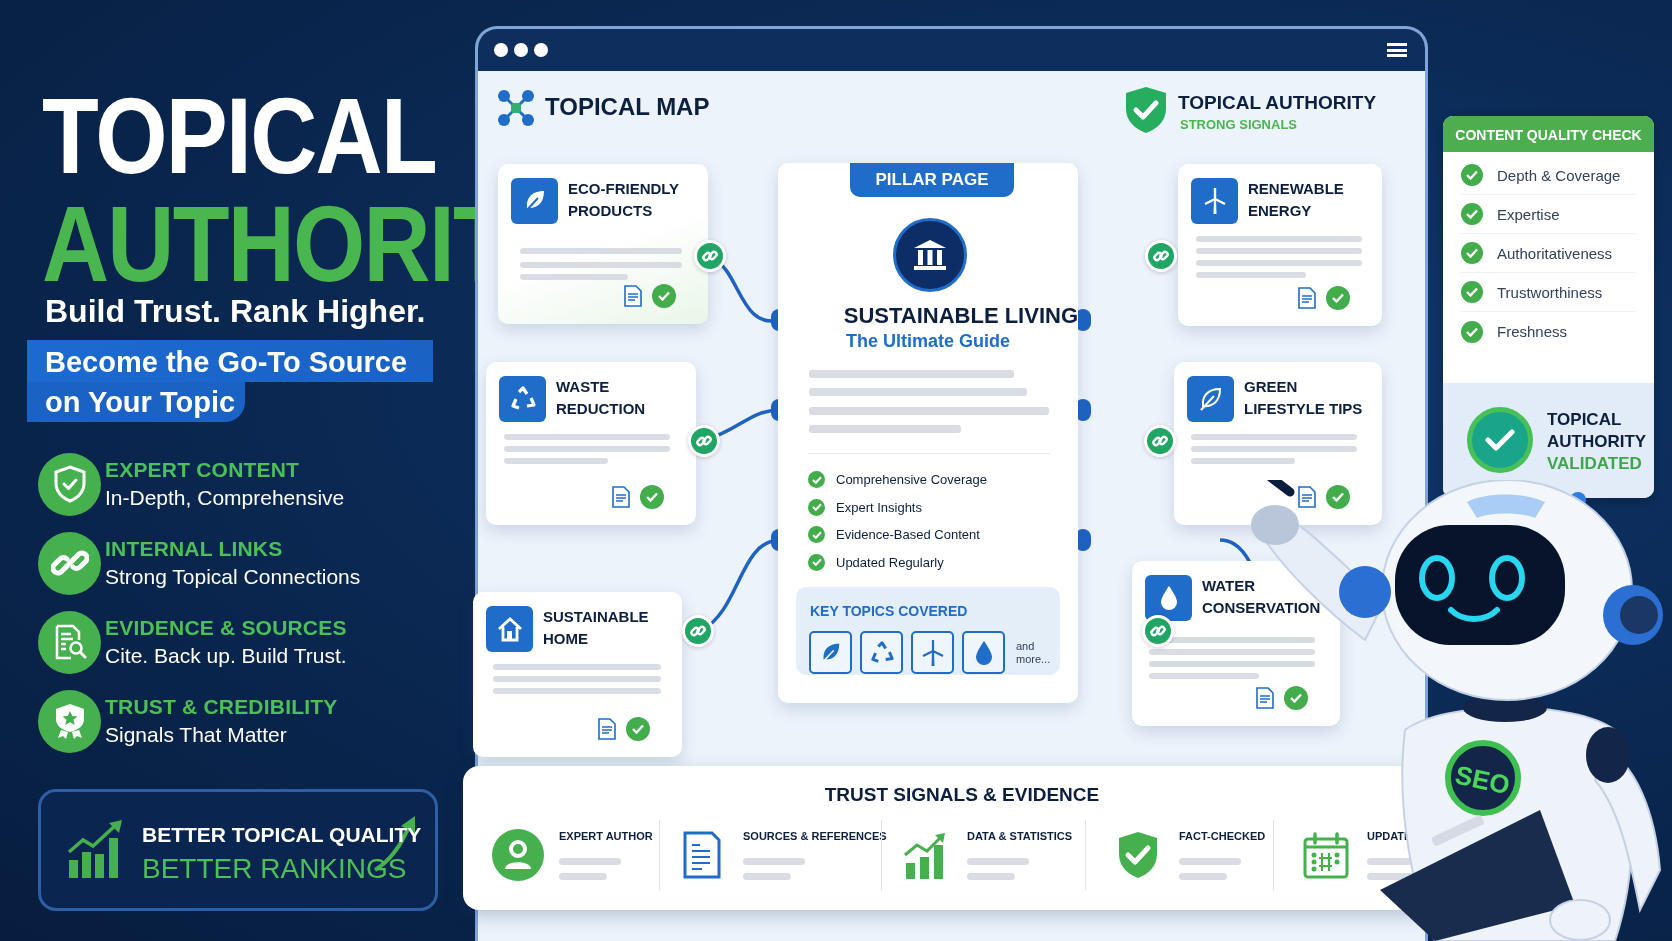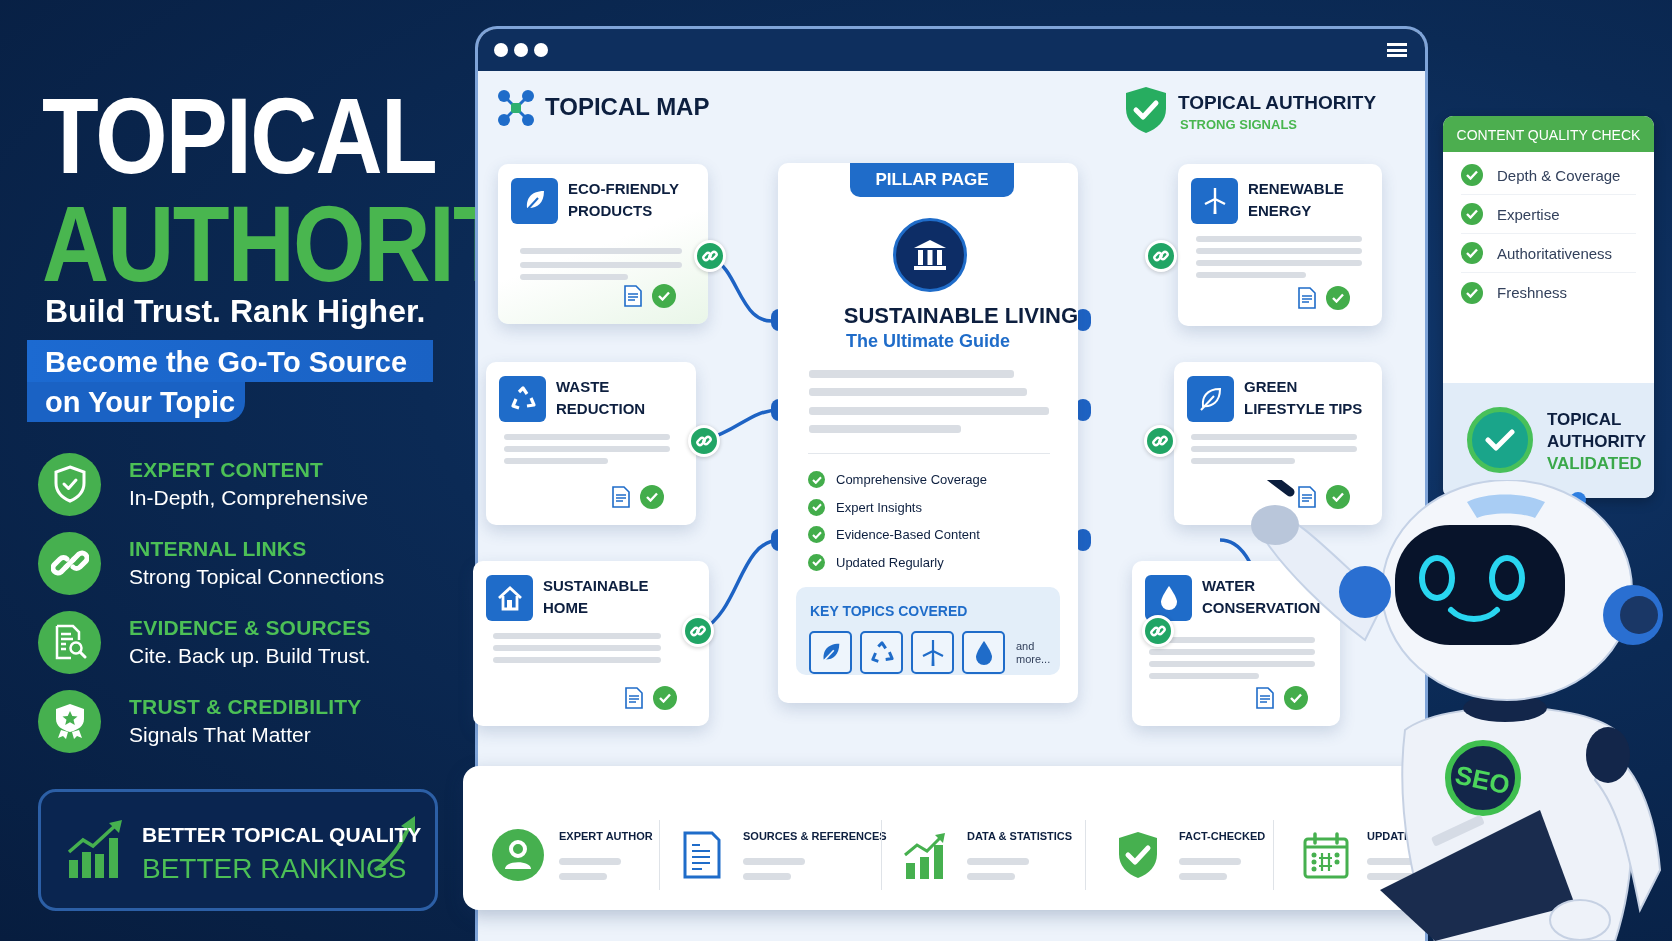--- a/index.html
+++ b/index.html
@@ -8,21 +8,21 @@
 .abs{position:absolute}
 
 .hero-1{left:42px;top:82px;font-size:108px;font-weight:700;color:#fff;letter-spacing:-2px;line-height:1;transform:scaleX(.86);transform-origin:left}
 .hero-2{left:42px;top:190px;font-size:108px;font-weight:700;color:#49b64f;letter-spacing:-2px;line-height:1;transform:scaleX(.86);transform-origin:left}
 .tagline{left:45px;top:293px;font-size:32px;font-weight:700;color:#fff}
 .banner1{left:27px;top:340px;width:406px;height:42px;background:linear-gradient(90deg,#1c6ad1,#1a62c4);}
 .banner2{left:27px;top:382px;width:218px;height:40px;background:#1a62c4;border-radius:0 0 20px 0}
 .banner-text{left:45px;top:342px;font-size:29px;font-weight:700;color:#fff;line-height:40px}
 .feat{left:38px;width:380px;height:66px;display:flex;align-items:center}
 .feat .ic{width:63px;height:63px;border-radius:50%;background:#46b04f;display:flex;align-items:center;justify-content:center;flex:none}
-.feat .txt{margin-left:28px}
+.feat .txt{margin-left:4px}
 .feat .t1{font-size:21px;font-weight:700;color:#4cc056;letter-spacing:.2px}
 .feat .t2{font-size:21px;color:#fff;margin-top:4px}
 .coverage{left:38px;top:789px;width:400px;height:122px;border:3px solid #2c5fa6;border-radius:18px;background:#0a2550}
 .cov1{left:142px;top:823px;font-size:21px;font-weight:700;color:#fff}
 .cov2{left:142px;top:853px;font-size:28px;font-weight:400;color:#4cc056}
 
 .win{left:475px;top:26px;width:953px;height:915px;border:3px solid #7fa4d8;border-bottom:none;border-radius:22px 22px 0 0;background:#edf3fb;overflow:hidden}
 .win-bar{position:absolute;left:0;top:0;right:0;height:42px;background:#0e2f5e}
 .dot{position:absolute;top:14px;width:14px;height:14px;border-radius:50%;background:#fff}
 .menu{position:absolute;right:18px;top:14px;width:20px;height:14px;border-top:3px solid #fff;border-bottom:3px solid #fff}
@@ -48,21 +48,21 @@
 .pill-list{position:absolute;left:30px;top:303px}
 .pill-list .li{display:flex;align-items:center;height:27.5px;font-size:13px;color:#0d1f3f}
 .pill-list .chk{width:17px;height:17px;margin-right:11px}
 .keytopics{position:absolute;left:18px;top:424px;width:264px;height:88px;background:#e3eef9;border-radius:10px}
 .kt-title{position:absolute;left:14px;top:16px;font-size:14px;font-weight:700;color:#1f6cc9}
 .kt-icons{position:absolute;left:13px;top:44px;display:flex;gap:8px;align-items:center}
 .kt-box{width:43px;height:43px;border:2px solid #1f6cc9;border-radius:5px;display:flex;align-items:center;justify-content:center;background:#eef5fc}
 .kt-more{font-size:11px;color:#33415c;line-height:13px;margin-left:3px}
 
 .qc{left:1443px;top:116px;width:211px;height:382px;border-radius:10px;background:#fff;overflow:hidden;box-shadow:0 4px 12px rgba(0,0,0,.25)}
-.qc-head{height:36px;background:#4cae4f;color:#fff;font-size:14px;font-weight:400;text-align:center;line-height:38px}
+.qc-head{height:36px;background:#4cae4f;color:#fff;font-size:14px;font-weight:700;text-align:center;line-height:38px}
 .qc-item{display:flex;align-items:center;height:39px;margin:0 18px;border-bottom:1px solid #eef1f5;font-size:15px;color:#33415c}
 .qc-item:last-of-type{border-bottom:none}
 .qc-item .chk{width:22px;height:22px;margin-right:14px}
 .qc-val{position:absolute;left:0;right:0;bottom:0;height:115px;background:#e1ecf8}
 .qc-badge{position:absolute;left:24px;top:24px;width:66px;height:66px;border-radius:50%;background:#1aa58a;border:5px solid #48c05a;display:flex;align-items:center;justify-content:center}
 .qc-vt{position:absolute;left:104px;top:26px;font-size:17px;font-weight:700;color:#0d1f3f;line-height:22px}
 
 .trust{left:463px;top:766px;width:998px;height:144px;background:#fff;border-radius:16px;box-shadow:0 6px 18px rgba(20,50,100,.25)}
 .trust-title{position:absolute;left:0;right:0;top:18px;text-align:center;font-size:19px;font-weight:700;color:#0d1f3f}
 .sig{position:absolute;top:56px;height:70px}
@@ -272,21 +272,21 @@
 </div>
 <div class="link" style="left:688px;top:425px">
     <svg width="16" height="16" viewBox="0 0 16 16">
       <g fill="none" stroke="#fff" stroke-width="2.4">
         <rect x="1" y="6" width="8" height="5" rx="2.5" transform="rotate(-45 5 8.5)"></rect>
         <rect x="7" y="5" width="8" height="5" rx="2.5" transform="rotate(-45 11 7.5)"></rect>
       </g>
     </svg>
   </div>
 
-<div class="card" style="left:473px;top:561px;width:236px;height:165px">
+<div class="card" style="left:473px;top:592px;width:209px;height:165px">
   <div class="cic">
       <svg width="28" height="26" viewBox="0 0 28 26">
         <path d="M3 13 L14 3 L25 13" fill="none" stroke="#fff" stroke-width="2.8"></path>
         <path d="M7 11 V24 H21 V11" fill="none" stroke="#fff" stroke-width="2.8"></path>
         <rect x="11" y="15" width="5" height="9" fill="#fff"></rect>
       </svg>
     </div>
   <div class="ct">
       <div>SUSTAINABLE</div>
       <div>HOME</div>
@@ -536,38 +536,47 @@
           </svg>
         </div>
         <span>Authoritativeness</span>
       </div>
     <div class="qc-item">
         <div class="chk">
           <svg width="12" height="10" viewBox="0 0 12 10">
             <path d="M1 5 L4.5 8.5 L11 1.5" fill="none" stroke="#fff" stroke-width="2.4"></path>
           </svg>
         </div>
+        <span>Trustworthiness</span>
+      </div>
+    <div class="qc-item">
+        <div class="chk">
+          <svg width="12" height="10" viewBox="0 0 12 10">
+            <path d="M1 5 L4.5 8.5 L11 1.5" fill="none" stroke="#fff" stroke-width="2.4"></path>
+          </svg>
+        </div>
         <span>Freshness</span>
       </div>
   </div>
   <div class="qc-val">
     <div class="qc-badge">
         <svg width="30" height="24" viewBox="0 0 30 24">
           <path d="M3 12 L11 20 L27 4" fill="none" stroke="#fff" stroke-width="5" stroke-linecap="round" stroke-linejoin="round"></path>
         </svg>
       </div>
     <div class="qc-vt">
         <div>TOPICAL</div>
         <div>AUTHORITY</div>
         <div style="color:#3aa84a">VALIDATED</div>
       </div>
   </div>
 </div>
 
 <div class="abs trust">
+  <div class="trust-title">TRUST SIGNALS &amp; EVIDENCE</div>
   <div class="sig" style="left:28px">
     <div class="sic">
         <svg width="52" height="52" viewBox="0 0 52 52">
           <circle cx="26" cy="26" r="26" fill="#46b04f"></circle>
           <circle cx="26" cy="20" r="7" fill="none" stroke="#fff" stroke-width="4"></circle>
           <path d="M13 40 C13 31 39 31 39 40 Z" fill="#fff"></path>
         </svg>
       </div>
     <div class="sl">EXPERT AUTHOR</div>
       <div class="b1"></div>

